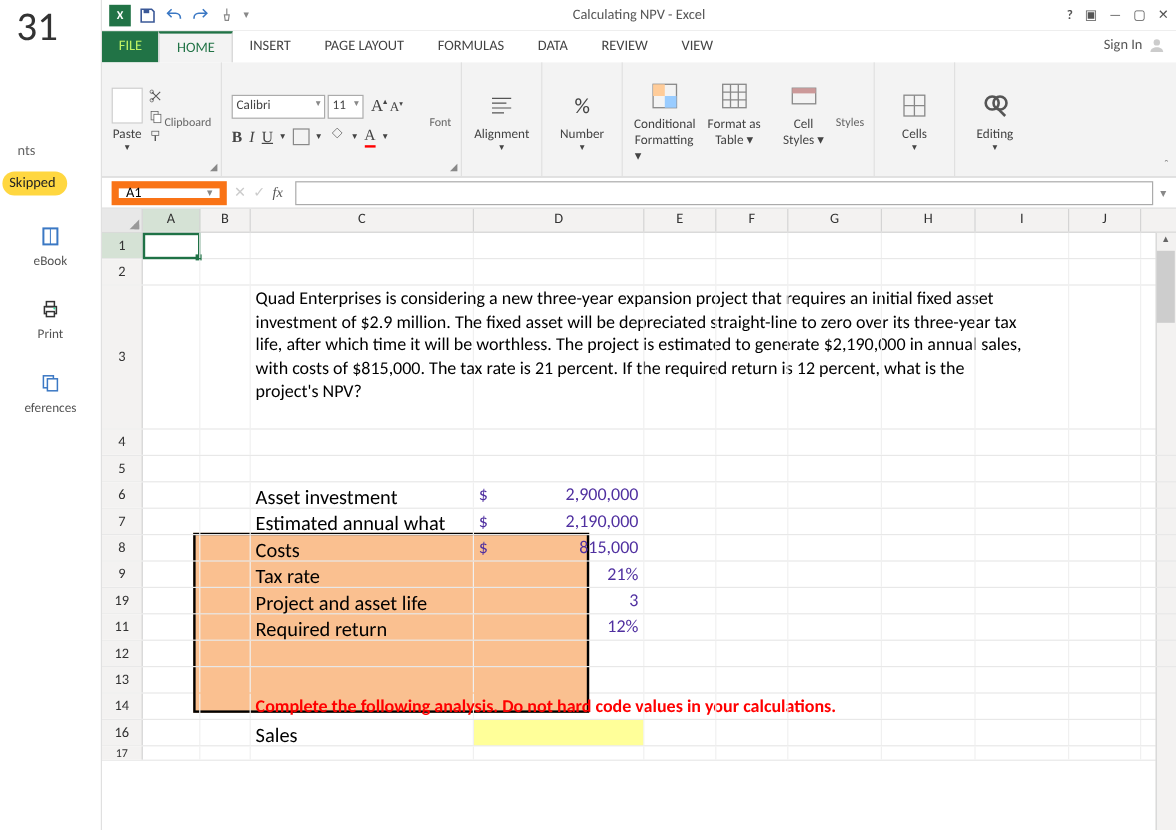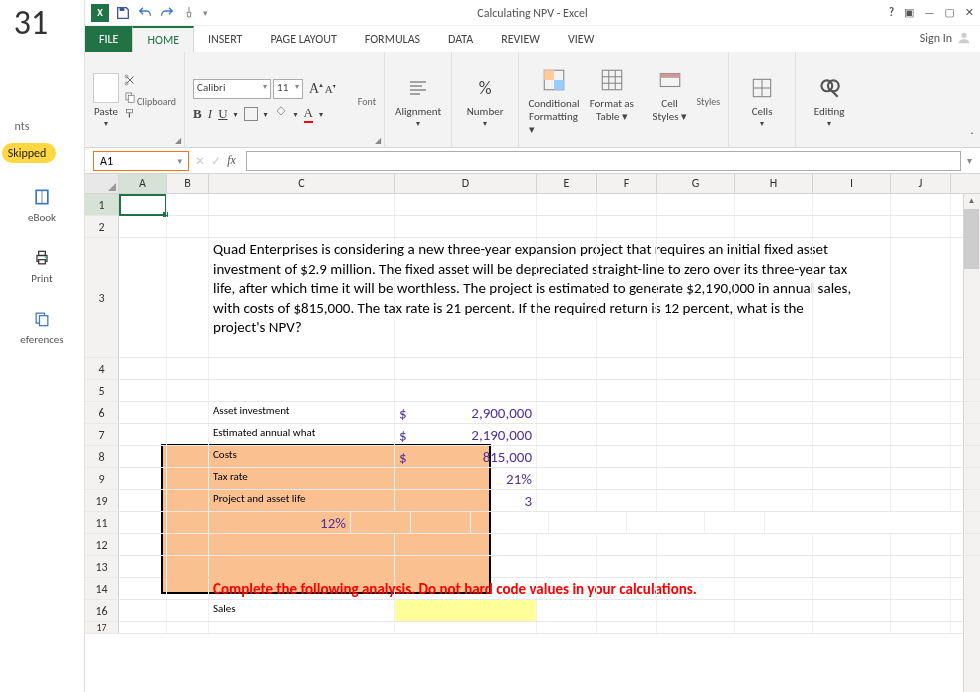--- a/index.html
+++ b/index.html
@@ -21,21 +21,21 @@
   .titlebar { height: 26px; background: #fff; display: flex; align-items: center; position: relative; border-bottom: 1px solid #eee; }
   .qat { display: flex; align-items: center; gap: 6px; padding-left: 6px; }
   .qat .xicon { width: 18px; height: 18px; background: #217346; color: #fff; font-size: 10px; display: flex; align-items: center; justify-content: center; font-weight: bold; }
   .qat .ic { width: 16px; height: 16px; color: #444; }
   .title-text { position: absolute; left: 50%; transform: translateX(-50%); font-size: 12px; color: #555; }
   .win-controls { position: absolute; right: 6px; display: flex; gap: 10px; font-size: 11px; color: #555; align-items: center; }
 
   
   .ribbontabs { height: 26px; background: #fff; display: flex; align-items: stretch; font-size: 12px; position: relative; }
   .rtab { padding: 0 14px; display: flex; align-items: center; color: #444; text-transform: uppercase; }
-  .rtab.file { background: #217346; color: #ffffff; }
+  .rtab.file { background: #217346; color: #bef264; }
   .rtab.active { border-top: 2px solid #217346; border-left: 1px solid #d4d4d4; border-right: 1px solid #d4d4d4; background: #f3f3f3; color: #217346; }
   .signin { position: absolute; right: 8px; font-size: 12px; color: #555; display: flex; align-items: center; gap: 4px; top: 4px; }
 
   
   .ribbon { height: 96px; background: #f3f3f3; border-bottom: 1px solid #d4d4d4; display: flex; font-size: 11px; color: #444; position: relative; }
   .rgroup { border-right: 1px solid #e0e0e0; padding: 4px 8px 2px 8px; display: flex; flex-direction: row; justify-content: space-between; align-items: center; }
   .rgroup .glabel { font-size: 10px; color: #666; text-align: center; margin-top: 2px; }
   .rgroup .gtop { display: flex; gap: 4px; flex: 1; align-items: flex-start; }
   .clip-main { display: flex; flex-direction: column; align-items: center; }
   .clip-main .pic { width: 26px; height: 30px; border: 1px solid #ccc; background: #fff; margin-bottom: 2px; }
@@ -51,21 +51,21 @@
   .AAbtn { font-size: 14px; font-family: 'Times New Roman', serif; }
   .Aabtn2 { font-size: 11px; font-family: 'Times New Roman', serif; }
   .colorline { border-bottom: 2px solid red; display: inline-block; padding-bottom: 0; }
   .bigbtn { display: flex; flex-direction: column; align-items: center; width: 50px; }
   .bigbtn .pic { width: 30px; height: 30px; margin-bottom: 2px; display:flex; align-items:center; justify-content:center; }
   .launcher { position: absolute; bottom: 2px; right: 3px; font-size: 8px; color: #888; }
   .collapse { position:absolute; right:6px; bottom:4px; font-size:10px; color:#666; }
 
   
   .formulabar { height: 26px; border-bottom: 1px solid #d4d4d4; display: flex; align-items: center; background: #fff; padding: 2px 8px; gap: 6px; }
-  .namebox { width: 96px; height: 20px; border: 1px solid #f97316; background: #fff; font-size: 12px; padding: 1px 6px; display:flex; align-items:center; justify-content:space-between; }
+  .namebox { width: 96px; height: 20px; border: 6px solid #f97316; background: #fff; font-size: 12px; padding: 1px 6px; display:flex; align-items:center; justify-content:space-between; }
   .fb-btns { display: flex; gap: 6px; color: #bbb; font-size: 12px; align-items:center; }
   .fxinput { flex: 1; height: 20px; border: 1px solid #ababab; background: #fff; margin-left: 4px; }
   .fb-expand { font-size: 10px; color: #888; }
 
   
   .sheet { flex: 1; position: relative; overflow: hidden; background: #fff; }
   .colheaders { display: flex; height: 20px; border-bottom: 1px solid #d4d4d4; font-size: 12px; color: #333; background: #f3f2f1; }
   .corner { width: 34px; border-right: 1px solid #d4d4d4; background: #e8e8e8; position:relative; }
   .corner::after { content:""; position:absolute; right:2px; bottom:2px; border:4px solid transparent; border-right-color:#999; border-bottom-color:#999; }
   .ch { border-right: 1px solid #d4d4d4; text-align: center; line-height: 19px; font-family: Calibri, Arial; }
@@ -81,21 +81,21 @@
   .ch.colA { background: #d5e2d5; }
   .rh.r1   { background: #d5e2d5; }
 
   .selcell { position:absolute; border: 2px solid #1f7246; width: 48px; height: 22px; pointer-events:none; }
   .selcell::after { content:""; position:absolute; right:-3px; bottom:-3px; width:5px; height:5px; background:#1f7246; }
 
   .problem { white-space: normal; font-size: 15px; line-height: 1.3; color: #000; width: 640px; }
 
   .orangebox { position: absolute; left: 76px; top: 86px; width: 330px; height: 150px; background: #fac090; border: 2px solid #000; z-index: 0; }
   .over { position: relative; z-index: 1; }
-  .lbl { color: #000; font-size: 11px; }
+  .lbl { color: #000; font-size: 17px; }
   .val { color: #5030a0; font-size: 15px; text-align: right; display:block; }
   .dollar { color: #5030a0; font-size: 15px; }
   .redbold { color: #ff0000; font-weight: bold; font-size: 15px; }
   .yellowcell { background: #ffff99; display:block; height:100%; width:100%; }
 
   .vscroll { position:absolute; right:0; top:20px; bottom:0; width:17px; background:#f3f2f1; border-left:1px solid #d4d4d4; }
   .vscroll .up { width:15px;height:15px; text-align:center; font-size:9px; color:#666; }
   .vscroll .thumb { width:15px; height:60px; background:#cdcdcd; margin-top:0; }
 </style>
 </head>
@@ -505,20 +505,21 @@
             <div class="cell colG"></div>
             <div class="cell colH"></div>
             <div class="cell colI"></div>
             <div class="cell colJ"></div>
           </div>
 
         <div class="row over">
             <div class="rh">11</div>
             <div class="cell colA"></div>
             <div class="cell colB"></div>
+          <div class="cell colC lbl">Required return</div>
           <div class="cell colD">
               <span class="val">12%</span>
             </div>
           <div class="cell colE"></div>
             <div class="cell colF"></div>
             <div class="cell colG"></div>
             <div class="cell colH"></div>
             <div class="cell colI"></div>
             <div class="cell colJ"></div>
           </div>

